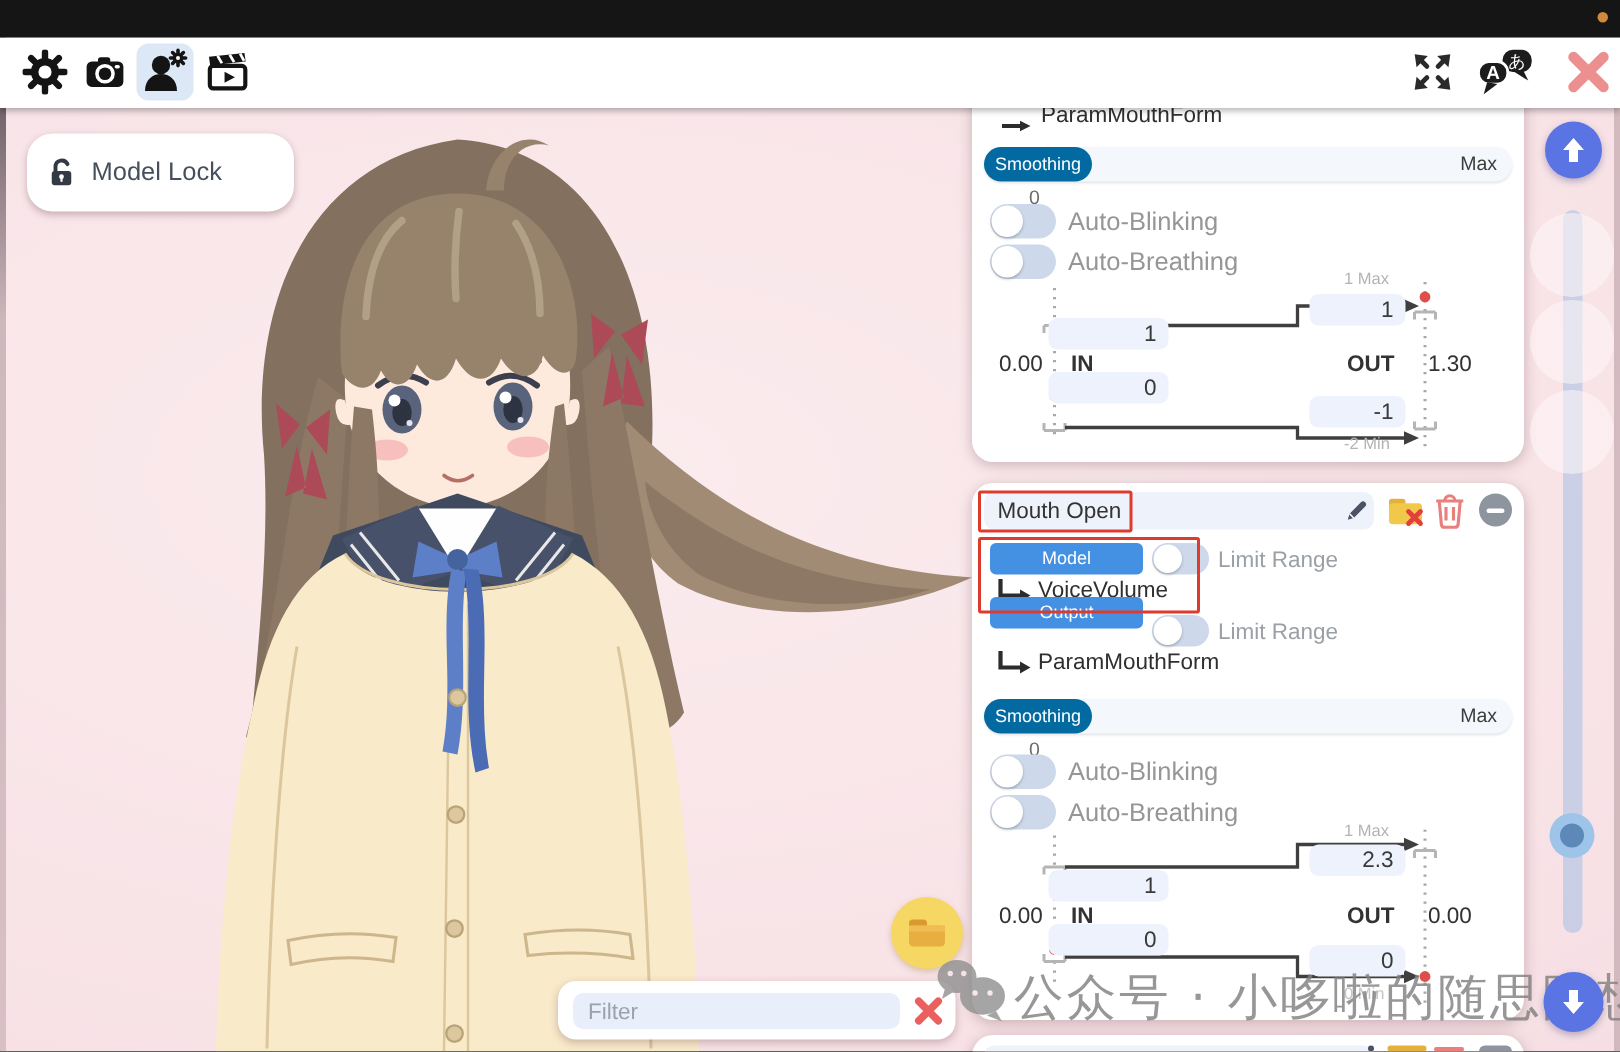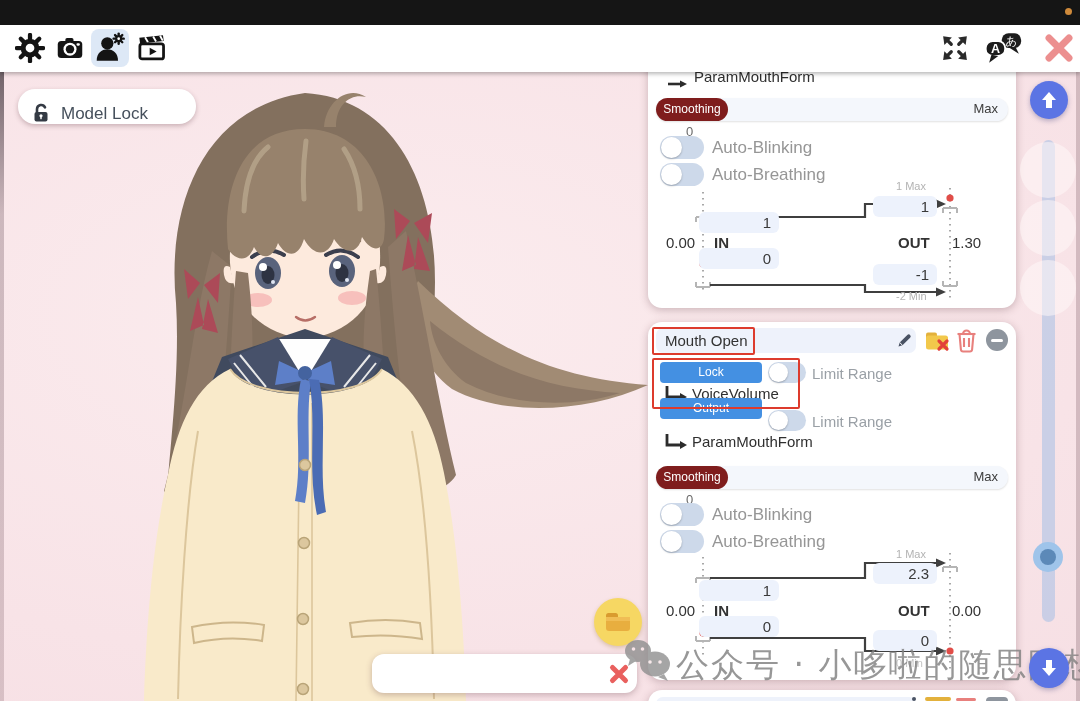--- a/index.html
+++ b/index.html
@@ -11,41 +11,41 @@
   .bar-black{left:0;top:0;width:1080px;height:25px;background:#151515;z-index:62;}
   .dot-orange{left:1065px;top:8px;width:7px;height:7px;border-radius:50%;background:#cf8a3b;z-index:63;}
   .toolbar{left:0;top:25px;width:1080px;height:47px;background:#ffffff;z-index:60;box-shadow:0 2px 4px rgba(0,0,0,.28);}
   .tbtn{position:absolute;top:4px;width:38px;height:38px;border-radius:8px;display:flex;align-items:center;justify-content:center;}
   .tbtn.sel{background:#dde8f6;}
   
   .edgeL{left:0;top:25px;width:4px;height:676px;z-index:55;
     background:linear-gradient(180deg,rgba(55,45,52,.85),rgba(120,95,105,.35) 28%,rgba(150,120,128,.32));}
   .edgeR{left:1076px;top:72px;width:4px;height:629px;z-index:55;background:rgba(150,120,128,.38);}
   
-  .lockpill{left:18px;top:89px;width:178px;height:35px;background:#fff;border-radius:17px;z-index:15;
-    box-shadow:0 2px 5px rgba(90,50,60,.3);display:flex;align-items:flex-end;}
+  .lockpill{left:18px;top:89px;width:178px;height:52px;background:#fff;border-radius:17px;z-index:15;
+    box-shadow:0 2px 5px rgba(90,50,60,.3);display:flex;align-items:center;}
   .lockpill .txt{font-size:17px;color:#46505c;margin-left:9px;}
   
   .panel{position:absolute;left:648px;width:368px;background:#fff;border-radius:14px;z-index:10;
     box-shadow:0 2px 9px rgba(80,40,50,.28);}
   .row-label{position:absolute;font-size:15px;color:#2f2f2f;}
   .namefield{position:absolute;left:656px;width:260px;height:25px;background:#eef2fb;border-radius:7px;
     font-size:15px;color:#333;line-height:25px;padding-left:9px;box-sizing:border-box;}
   .bluebtn{position:absolute;width:102px;height:21px;background:#4490e2;border-radius:4px;color:#fff;
     font-size:12px;text-align:center;line-height:21px;}
   .toggle{position:absolute;border-radius:12px;background:#cdd9ea;}
   .toggle .knob{position:absolute;left:1px;top:1px;border-radius:50%;background:#fff;box-shadow:0 1px 2px rgba(0,0,0,.25);}
   .tg-sm{width:38px;height:21px;} .tg-sm .knob{width:19px;height:19px;}
   .tg-lg{width:44px;height:23px;} .tg-lg .knob{width:21px;height:21px;}
   .graylabel{position:absolute;font-size:15px;color:#9aa0a6;}
   .autolabel{position:absolute;font-size:17px;color:#969696;}
   .track{position:absolute;left:656px;width:352px;height:23px;background:#f4f7fc;border-radius:12px;
     box-shadow:0 1px 2px rgba(0,0,0,.12);}
   .track .max{position:absolute;right:10px;top:3px;font-size:13px;color:#3c3c3c;}
-  .pill{position:absolute;left:0;top:0;width:72px;height:23px;background:#7f1d1d;border-radius:12px;color:#fff;
+  .pill{position:absolute;left:0;top:0;width:72px;height:23px;background:#0369a1;border-radius:12px;color:#fff;
     font-size:12px;text-align:center;line-height:23px;}
   .zeroval{position:absolute;font-size:13px;color:#6a6a6a;}
   .gbox{position:absolute;background:#edf2fc;border-radius:6px;height:21px;line-height:21px;text-align:right;
     padding-right:8px;font-size:15px;color:#3a3a3a;box-sizing:border-box;}
   .gnum{position:absolute;font-size:15px;color:#333;}
   .gbold{position:absolute;font-size:15px;font-weight:bold;color:#333;}
   .gsmall{position:absolute;font-size:11px;color:#b3b3b3;}
   .redrect{position:absolute;border:2.5px solid #dd3b2d;border-radius:2px;z-index:22;pointer-events:none;}
   .minuscircle{position:absolute;width:22px;height:22px;border-radius:50%;background:#8e959e;}
   .minuscircle:after{content:"";position:absolute;left:5px;top:9.5px;width:12px;height:3px;background:#fff;border-radius:2px;}
@@ -227,21 +227,21 @@
   <span class="abs" style="left:956px;top:329px;z-index:12;">
     <svg width="21" height="24" viewBox="0 0 21 24" fill="none" stroke="#e8807d" stroke-width="2.1">
       <path d="M1.5,5 H19.5"></path>
         <path d="M7,5 a3.5,3.5 0 0 1 7,0"></path>
       <path d="M3.5,5 l1.4,15.5 a2.2,2.2 0 0 0 2.2,2 h6.8 a2.2,2.2 0 0 0 2.2,-2 L17.5,5"></path>
       <path d="M8,9 v9 M13,9 v9"></path>
     </svg>
   </span>
   <span class="minuscircle" style="left:986px;top:329px;z-index:12;"></span>
 
-  <div class="bluebtn" style="left:660px;top:362px;z-index:12;">Lock</div>
+  <div class="bluebtn" style="left:660px;top:362px;z-index:12;">Model</div>
   <div class="toggle tg-sm" style="left:768px;top:362px;z-index:12;">
       <span class="knob"></span>
     </div>
   <div class="graylabel" style="left:812px;top:365px;z-index:12;">Limit Range</div>
   <span class="abs" style="left:664px;top:386px;z-index:12;">
     <svg width="24" height="18" viewBox="0 0 24 18">
         <path d="M3,0 V11 H17" stroke="#2c2c2c" stroke-width="2.8" fill="none"></path>
         <polygon points="23,11 16,7 16,15" fill="#2c2c2c"></polygon>
       </svg>
   </span>
@@ -336,20 +336,21 @@
         <circle cx="22.5" cy="15" r="1.8" fill="#f6e4e6"></circle>
       <ellipse cx="35" cy="30" rx="15" ry="12.5" fill="#8f8f8f"></ellipse>
       <polygon points="44,40 48,47 38,43" fill="#8f8f8f"></polygon>
       <circle cx="30" cy="28" r="1.8" fill="#f6e4e6"></circle>
         <circle cx="40" cy="28" r="1.8" fill="#f6e4e6"></circle>
     </svg>
   </span>
   <div class="abs watermark">公众号 · 小哆啦的随思随想</div>
 
   <div class="abs filterbar">
+    <input type="text" placeholder="Filter" style="">
     <span class="abs" style="left:236px;top:9px;">
       <svg width="22" height="22" viewBox="0 0 22 22">
           <path d="M4.5,4.5 L17.5,17.5 M17.5,4.5 L4.5,17.5" stroke="#e9605e" stroke-width="5" stroke-linecap="round"></path>
         </svg>
     </span>
   </div>
 
   <div class="abs folderbtn">
     <svg width="28" height="24" viewBox="0 0 28 24">
       <rect x="2" y="3" width="12" height="8" rx="2.5" fill="#d99b2f"></rect>

